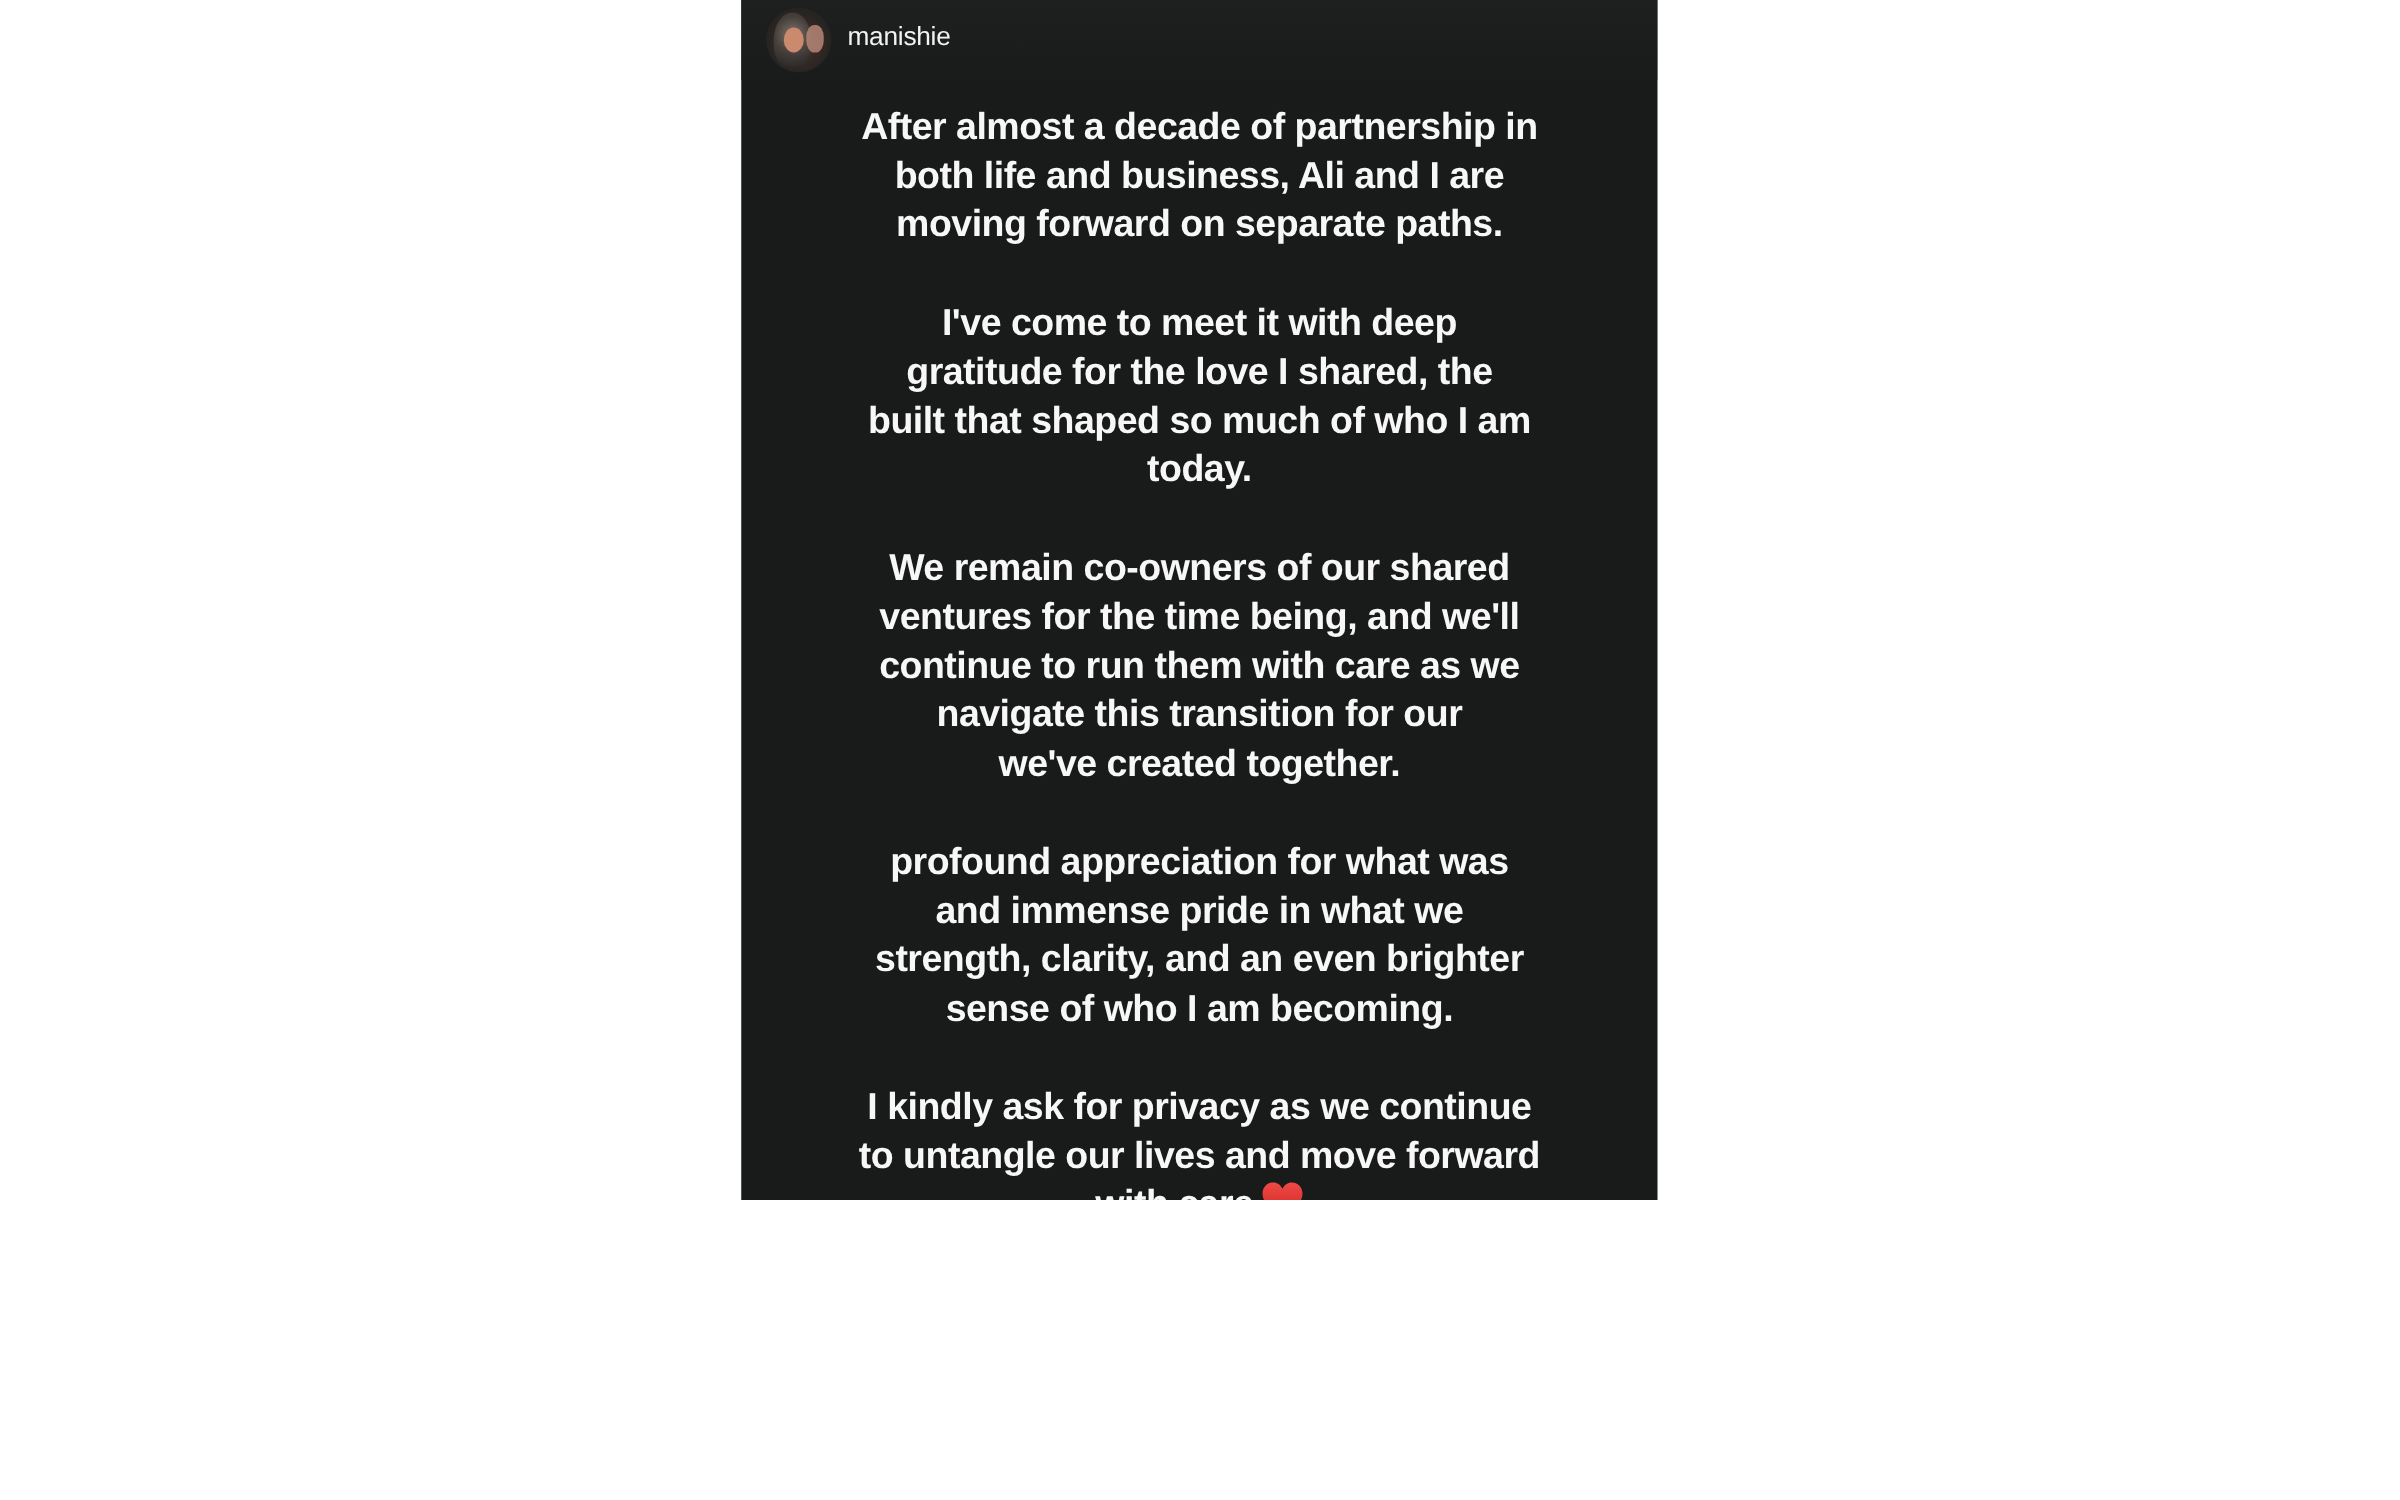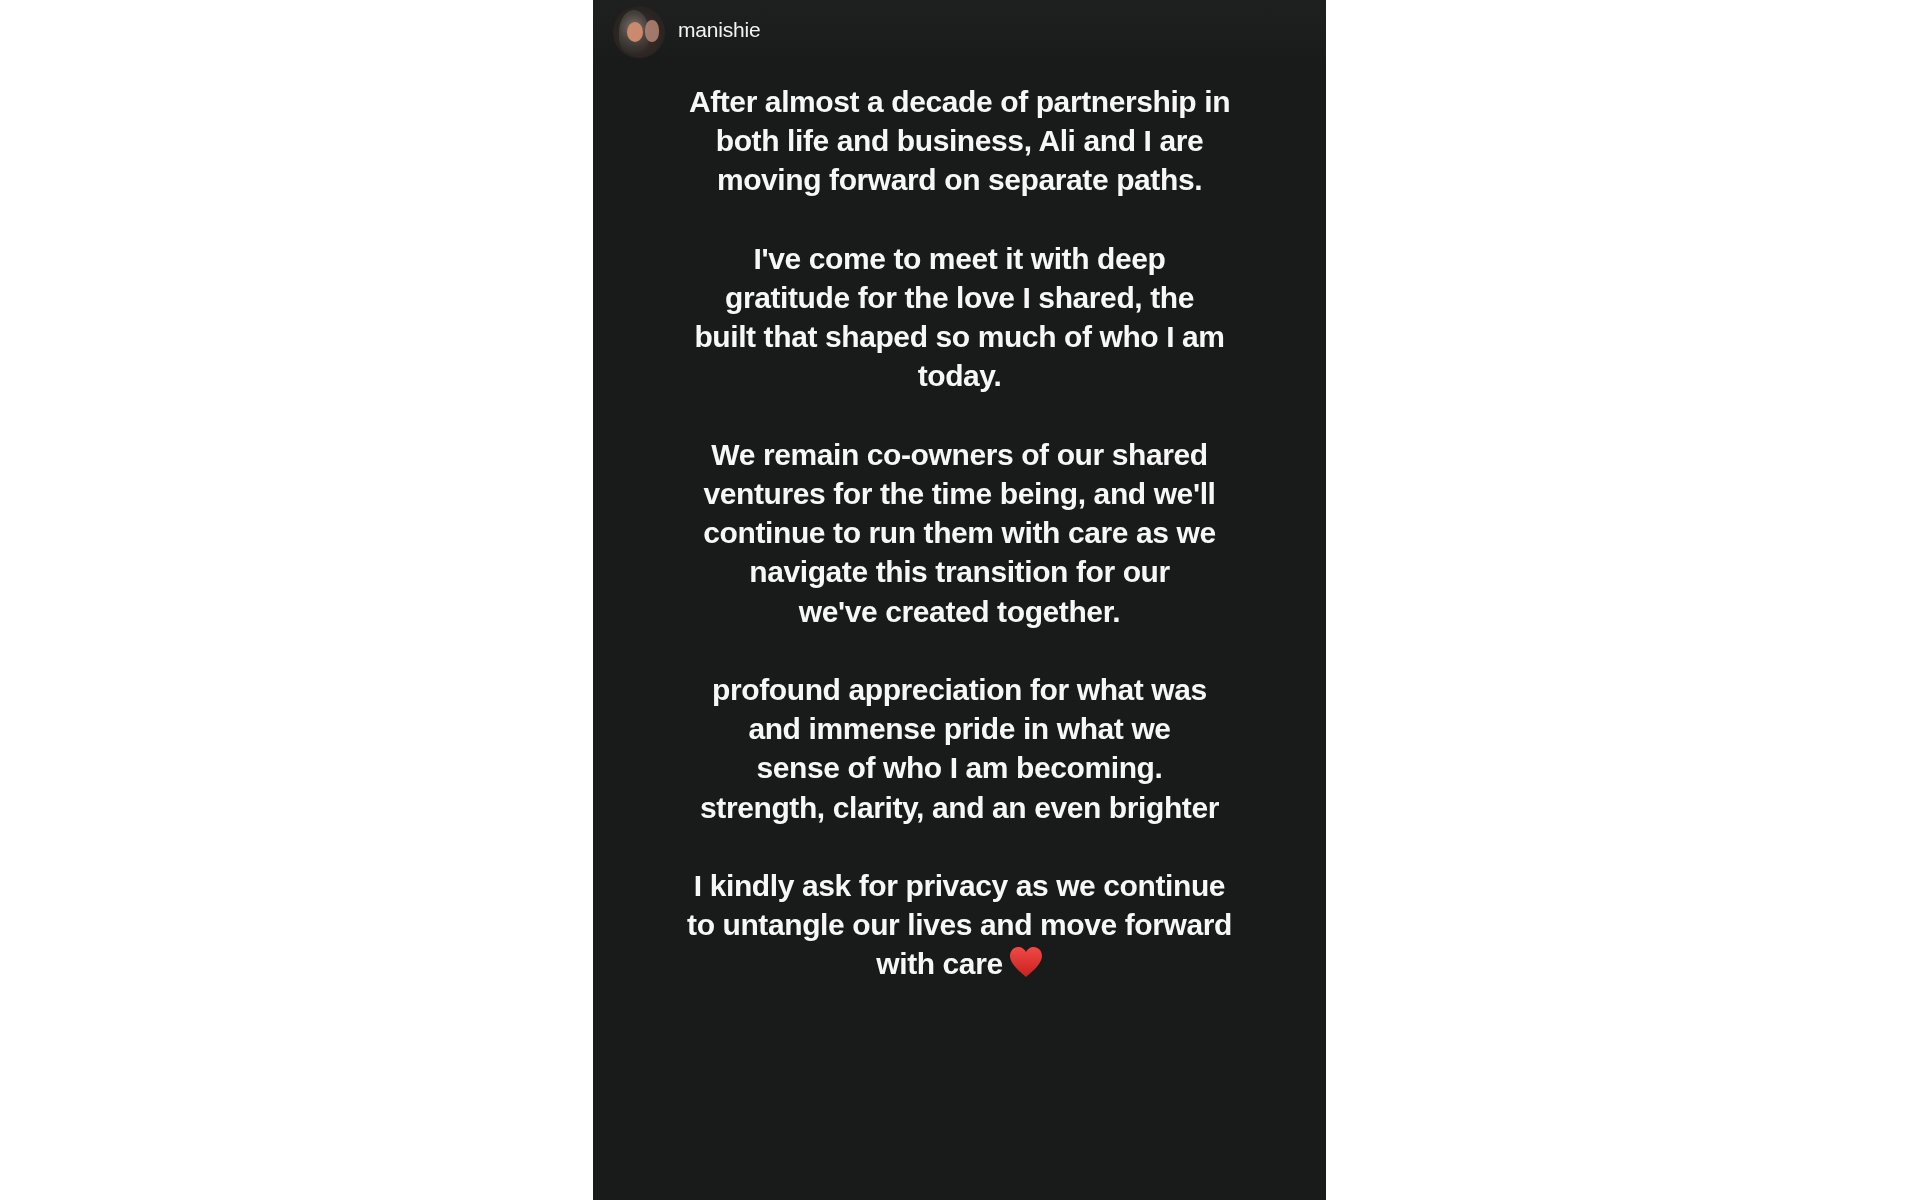--- a/index.html
+++ b/index.html
@@ -14,21 +14,21 @@
       position: relative;
       width: 1920px;
       height: 1200px;
       background: #ffffff;
     }
     .story {
       position: absolute;
       left: 593px;
       top: 0;
       width: 733px;
-      height: 1200px;
+      height: 960px;
       background: #191a1a;
       overflow: hidden;
     }
     .story-header {
       position: absolute;
       left: 0;
       top: 0;
       width: 733px;
       height: 64px;
       background: linear-gradient(180deg, #1e1f1f 0%, #1b1c1c 70%, #191a1a 100%);
@@ -145,22 +145,22 @@
       <p class="para">
         <span class="line">We remain co-owners of our shared</span>
         <span class="line">ventures for the time being, and we'll</span>
         <span class="line">continue to run them with care as we</span>
         <span class="line">navigate this transition for our</span>
         <span class="line">we've created together.</span>
       </p>
       <p class="para">
         <span class="line">profound appreciation for what was</span>
         <span class="line">and immense pride in what we</span>
+        <span class="line">strength, clarity, and an even brighter</span>
         <span class="line">sense of who I am becoming.</span>
-        <span class="line">strength, clarity, and an even brighter</span>
       </p>
       <p class="para">
         <span class="line">I kindly ask for privacy as we continue</span>
         <span class="line">to untangle our lives and move forward</span>
         <span class="line"><span>with care</span><span class="heart"><svg viewBox="0 0 34 32" xmlns="http://www.w3.org/2000/svg">
                 <defs>
                   <linearGradient id="hg" x1="0" y1="0" x2="0" y2="1">
                     <stop offset="0" stop-color="#f04a45"></stop>
                     <stop offset="1" stop-color="#c8201f"></stop>
                   </linearGradient>

